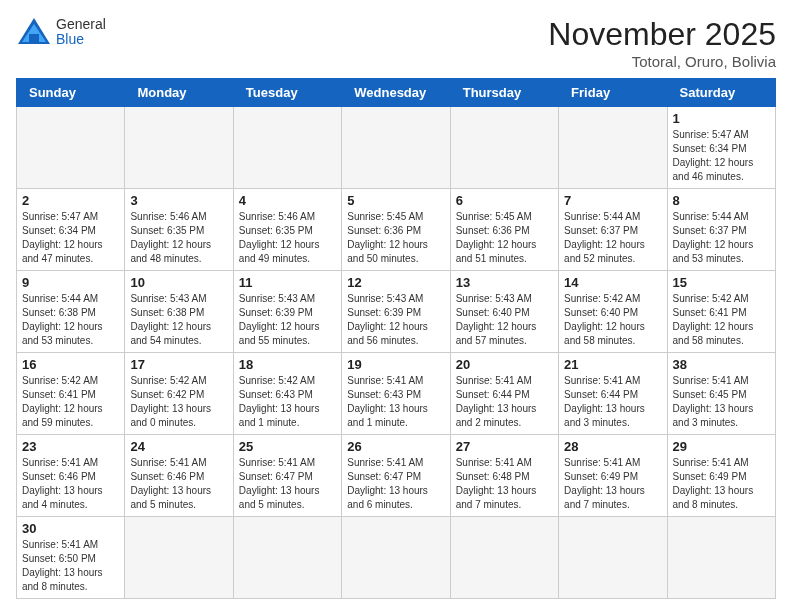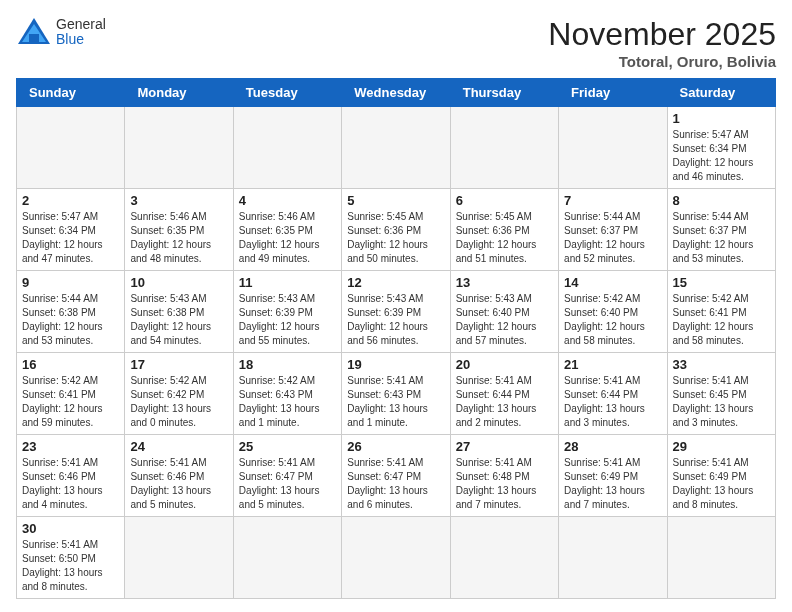--- a/index.html
+++ b/index.html
@@ -35,21 +35,21 @@
     .title-block {
       text-align: right;
     }
     .title-block h1 {
       font-size: 32px;
       font-weight: normal;
       color: #222;
     }
     .title-block h2 {
       font-size: 15px;
-      font-weight: bold;
+      font-weight: normal;
       color: #555;
     }
     .calendar {
       width: 100%;
       border-collapse: collapse;
       border: 1px solid #ccc;
     }
     .calendar th {
       background-color: #1565c0;
       color: #fff;
@@ -276,21 +276,21 @@
 and 2 minutes.</div>
         </td>
         <td>
           <span class="day-number">21</span>
           <div class="day-info" style="white-space: pre-line;">Sunrise: 5:41 AM
 Sunset: 6:44 PM
 Daylight: 13 hours
 and 3 minutes.</div>
         </td>
         <td>
-          <span class="day-number">33</span>
+          <span class="day-number">38</span>
           <div class="day-info" style="white-space: pre-line;">Sunrise: 5:41 AM
 Sunset: 6:45 PM
 Daylight: 13 hours
 and 3 minutes.</div>
         </td>
       </tr>
       <tr>
         <td>
           <span class="day-number">23</span>
           <div class="day-info" style="white-space: pre-line;">Sunrise: 5:41 AM

